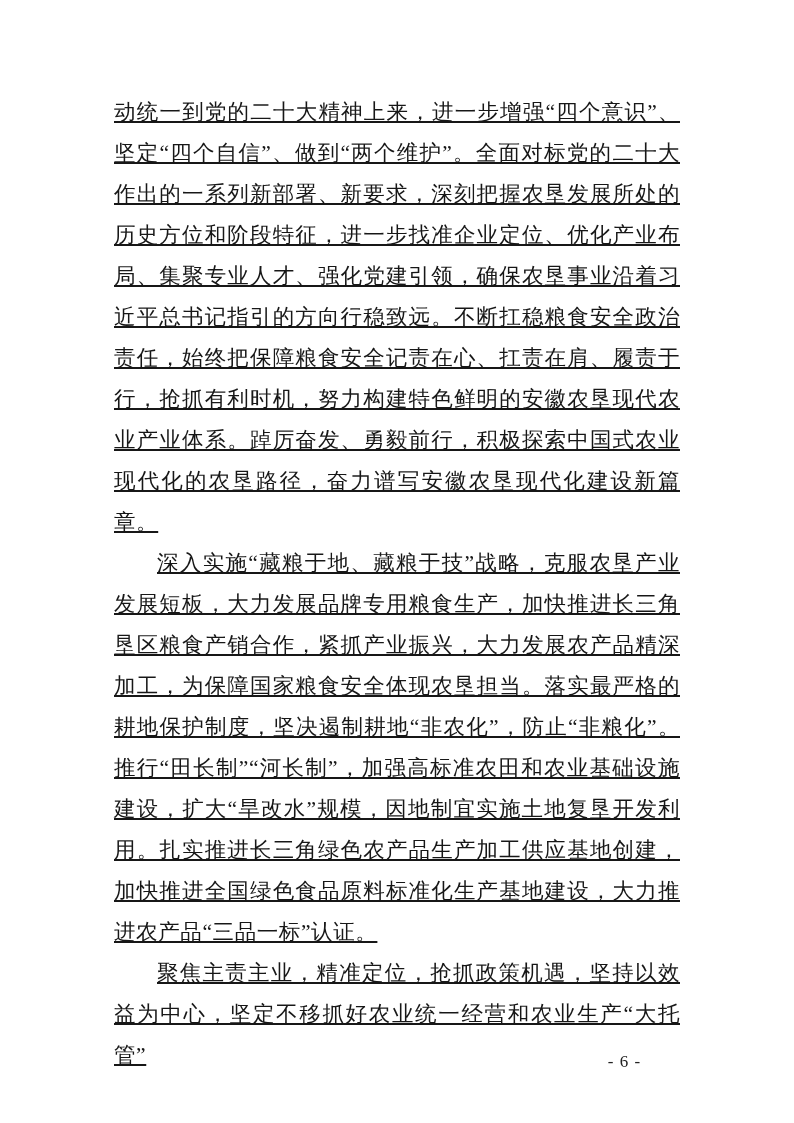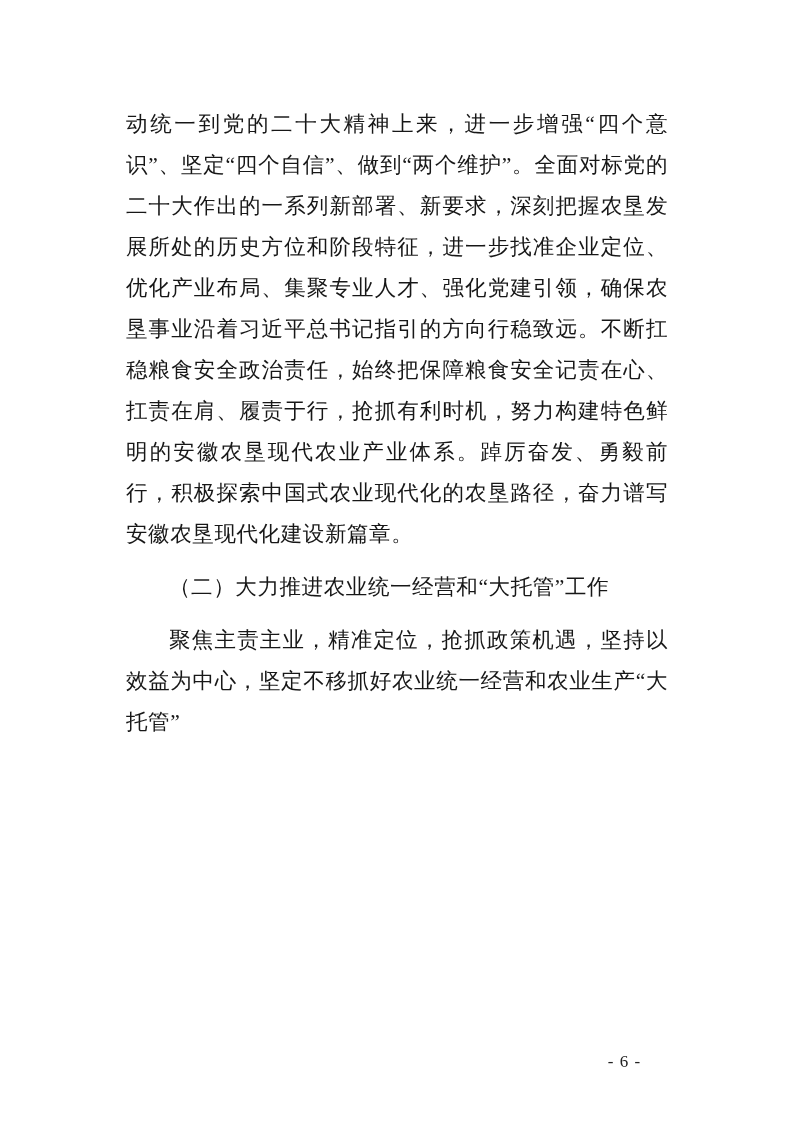--- a/index.html
+++ b/index.html
@@ -28,22 +28,23 @@
     left: 114px;
     top: 92px;
     width: 566px;
   }
   .para {
     font-size: 21.5px;
     line-height: 41px;
     letter-spacing: 0.6px;
     text-align: justify;
     text-justify: inter-ideograph;
-    margin: 12px;
+    margin: 0;
     color: #171717;
+    text-decoration: underline;
   }
   .para.indent {
     text-indent: 43px;
   }
   .para + .para {
     margin-top: 0;
   }
   .footer {
     position: absolute;
     left: 0;
@@ -58,19 +59,19 @@
     display: inline-block;
     padding-left: 455px;
   }
 </style>
 </head>
 <body>
 
 <div class="page">
   <div class="content">
     <p class="para">动统一到党的二十大精神上来，进一步增强“四个意识”、坚定“四个自信”、做到“两个维护”。全面对标党的二十大作出的一系列新部署、新要求，深刻把握农垦发展所处的历史方位和阶段特征，进一步找准企业定位、优化产业布局、集聚专业人才、强化党建引领，确保农垦事业沿着习近平总书记指引的方向行稳致远。不断扛稳粮食安全政治责任，始终把保障粮食安全记责在心、扛责在肩、履责于行，抢抓有利时机，努力构建特色鲜明的安徽农垦现代农业产业体系。踔厉奋发、勇毅前行，积极探索中国式农业现代化的农垦路径，奋力谱写安徽农垦现代化建设新篇章。</p>
-    <p class="para indent">（二）大力推进农业统一经营和“大托管”工作</p>
+    <p class="para indent">深入实施“藏粮于地、藏粮于技”战略，克服农垦产业发展短板，大力发展品牌专用粮食生产，加快推进长三角垦区粮食产销合作，紧抓产业振兴，大力发展农产品精深加工，为保障国家粮食安全体现农垦担当。落实最严格的耕地保护制度，坚决遏制耕地“非农化”，防止“非粮化”。推行“田长制”“河长制”，加强高标准农田和农业基础设施建设，扩大“旱改水”规模，因地制宜实施土地复垦开发利用。扎实推进长三角绿色农产品生产加工供应基地创建，加快推进全国绿色食品原料标准化生产基地建设，大力推进农产品“三品一标”认证。</p>
     <p class="para indent">聚焦主责主业，精准定位，抢抓政策机遇，坚持以效益为中心，坚定不移抓好农业统一经营和农业生产“大托管”</p>
   </div>
   <div class="footer">
     <span class="pagenum">- 6 -</span>
   </div>
 </div>
 
 </body></html>

